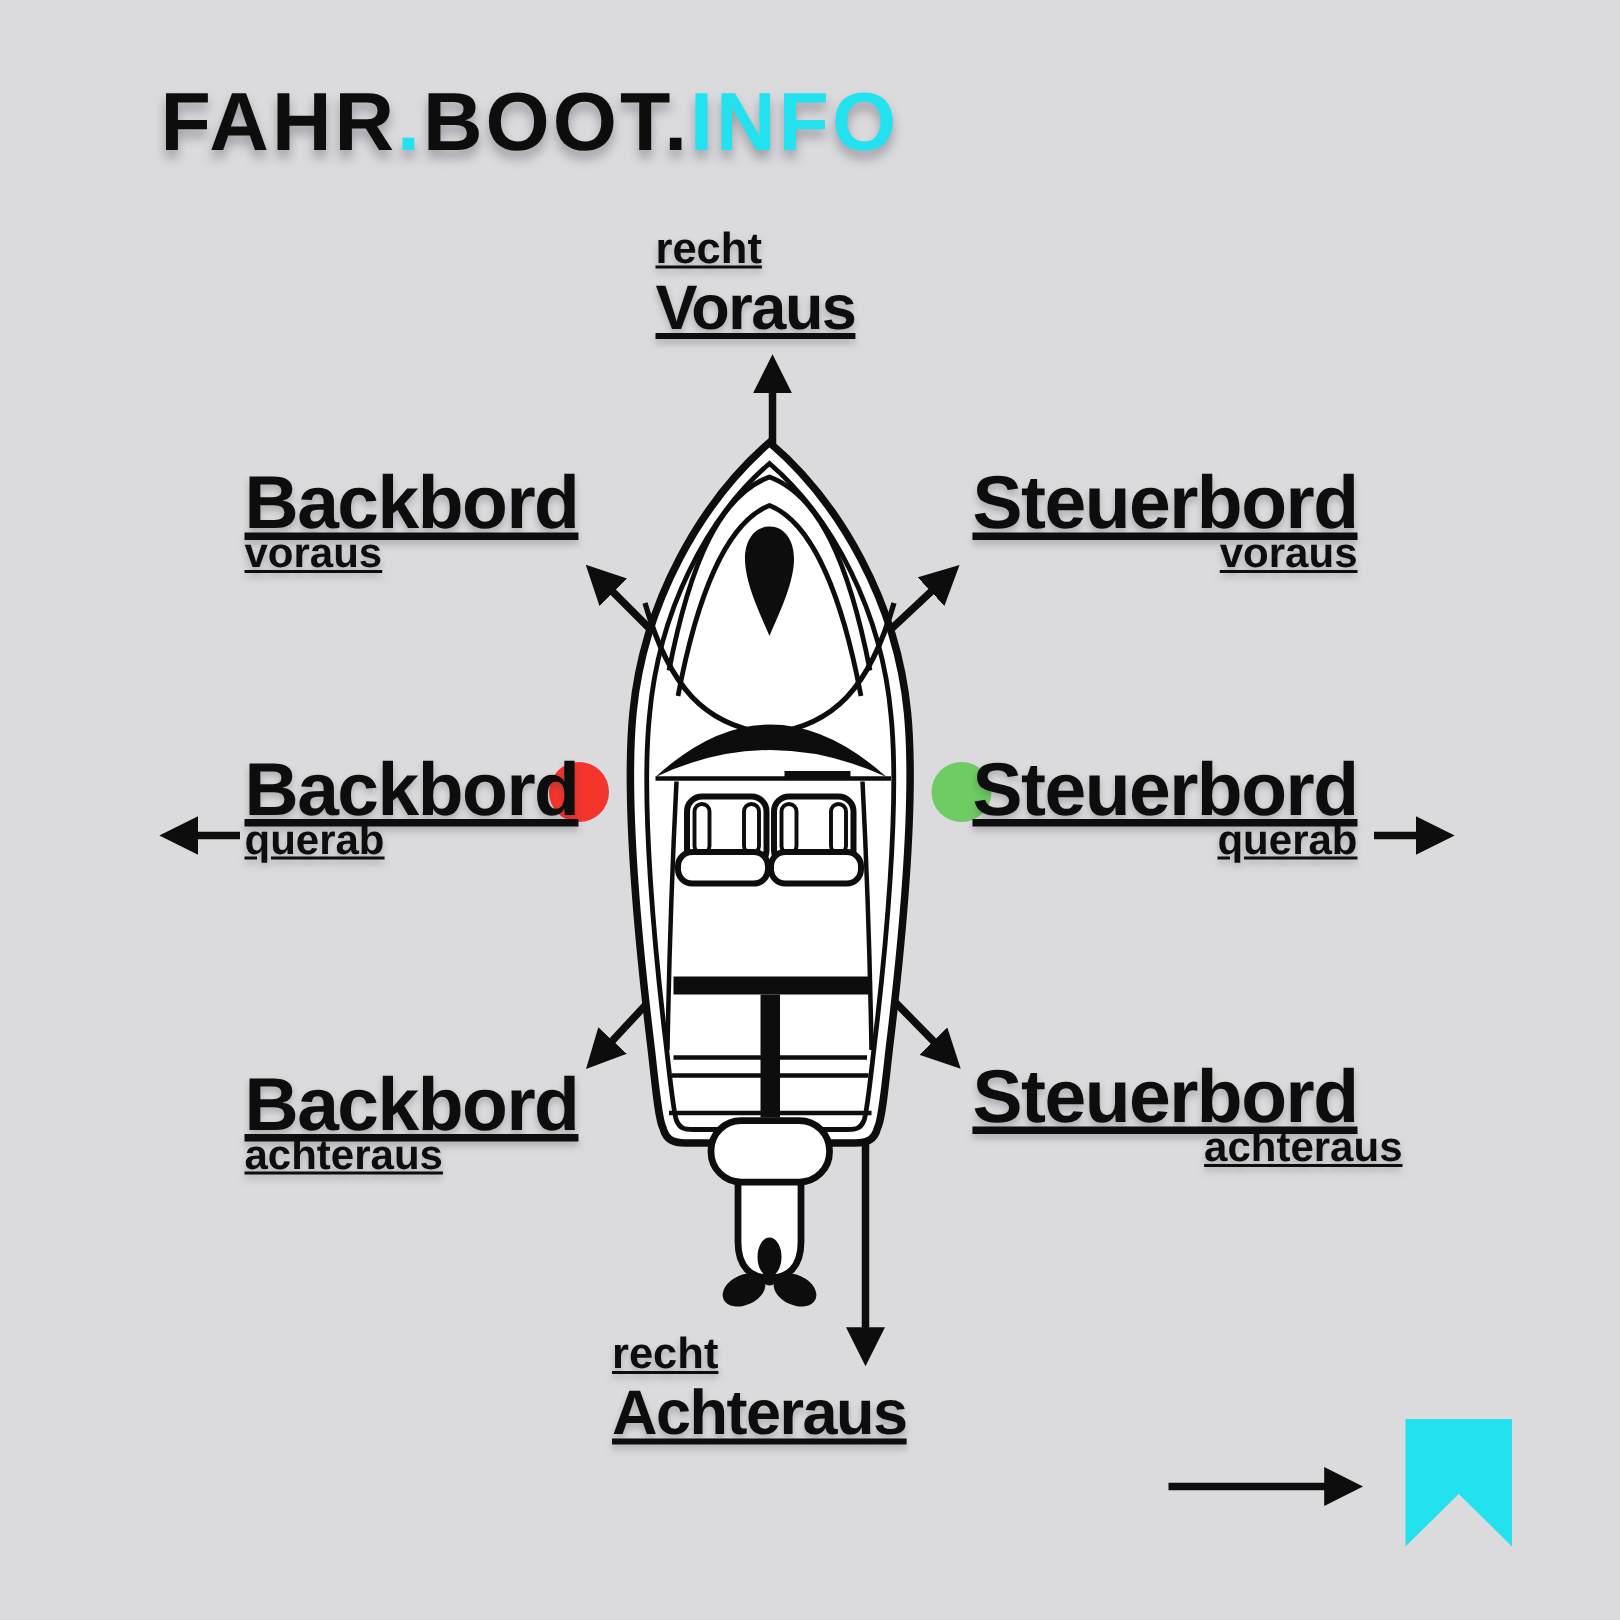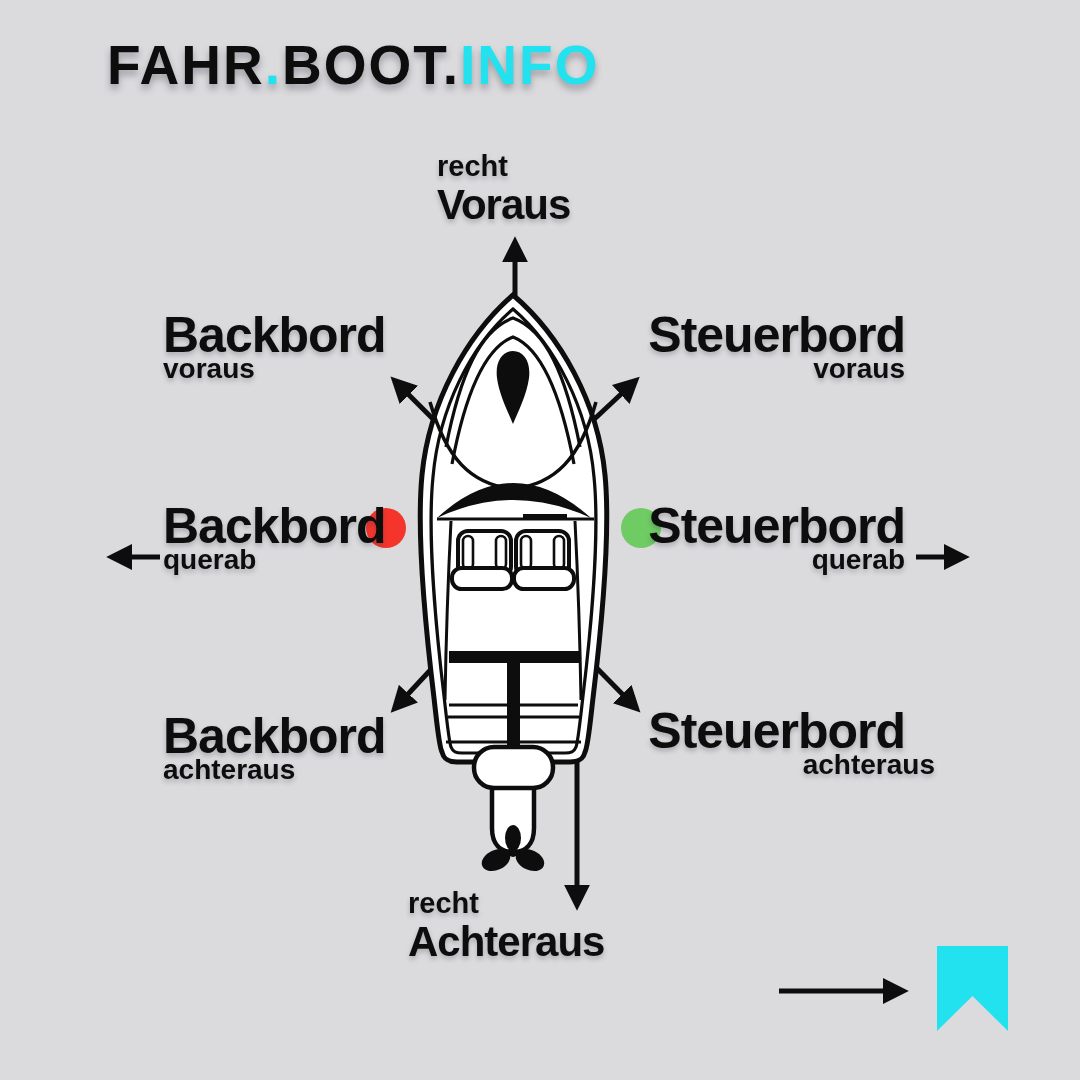--- a/index.html
+++ b/index.html
@@ -1,25 +1,25 @@
 <!DOCTYPE html>
 <html><head>
 <meta charset="utf-8">
 <style>
   html,body{margin:0;padding:0;}
   body{width:1080px;height:1080px;overflow:hidden;font-family:"Liberation Sans",sans-serif;}
   #canvas{position:relative;width:1080px;height:1080px;background:#dbdbde;}
   #scene{position:absolute;inset:0;}
-  .lbl{position:absolute;color:#0d0d0d;text-shadow:0 3px 5px rgba(50,50,60,.28);}
+  .lbl{position:absolute;color:#0d0d0d;text-shadow:0 3px 5px rgba(50,50,60,.28);text-decoration:underline;}
   .lbl .main{font-size:50px;font-weight:800;letter-spacing:-1px;line-height:1;white-space:nowrap;}
   .lbl .sub{font-size:28px;font-weight:800;line-height:1;margin-top:-5px;white-space:nowrap;}
   .lbl .prefix{font-size:29px;font-weight:800;line-height:1;white-space:nowrap;}
   .lbl .big{font-size:42px;font-weight:800;letter-spacing:-1px;line-height:1;margin-top:3px;white-space:nowrap;}
   .right-align{text-align:right;margin-left:44px;}
-  #logo{position:absolute;left:107px;top:38px;font-size:55px;font-weight:800;letter-spacing:2px;line-height:1;white-space:nowrap;text-shadow:0 5px 7px rgba(40,40,55,.35);}
+  #logo{position:absolute;left:107px;top:54px;font-size:55px;font-weight:800;letter-spacing:2px;line-height:1;white-space:nowrap;text-shadow:0 5px 7px rgba(40,40,55,.35);}
   .marker-dot{pointer-events:none;}
 </style>
 </head>
 <body>
 
 <div id="canvas" style="background: rgb(219, 219, 222);">
 
   <svg id="scene" viewBox="0 0 1080 1080" style="color: rgb(13, 13, 13);">
     <defs>
       <marker id="ah" viewBox="0 0 10 10" refX="7" refY="5" markerWidth="5.2" markerHeight="5.2" orient="auto">

